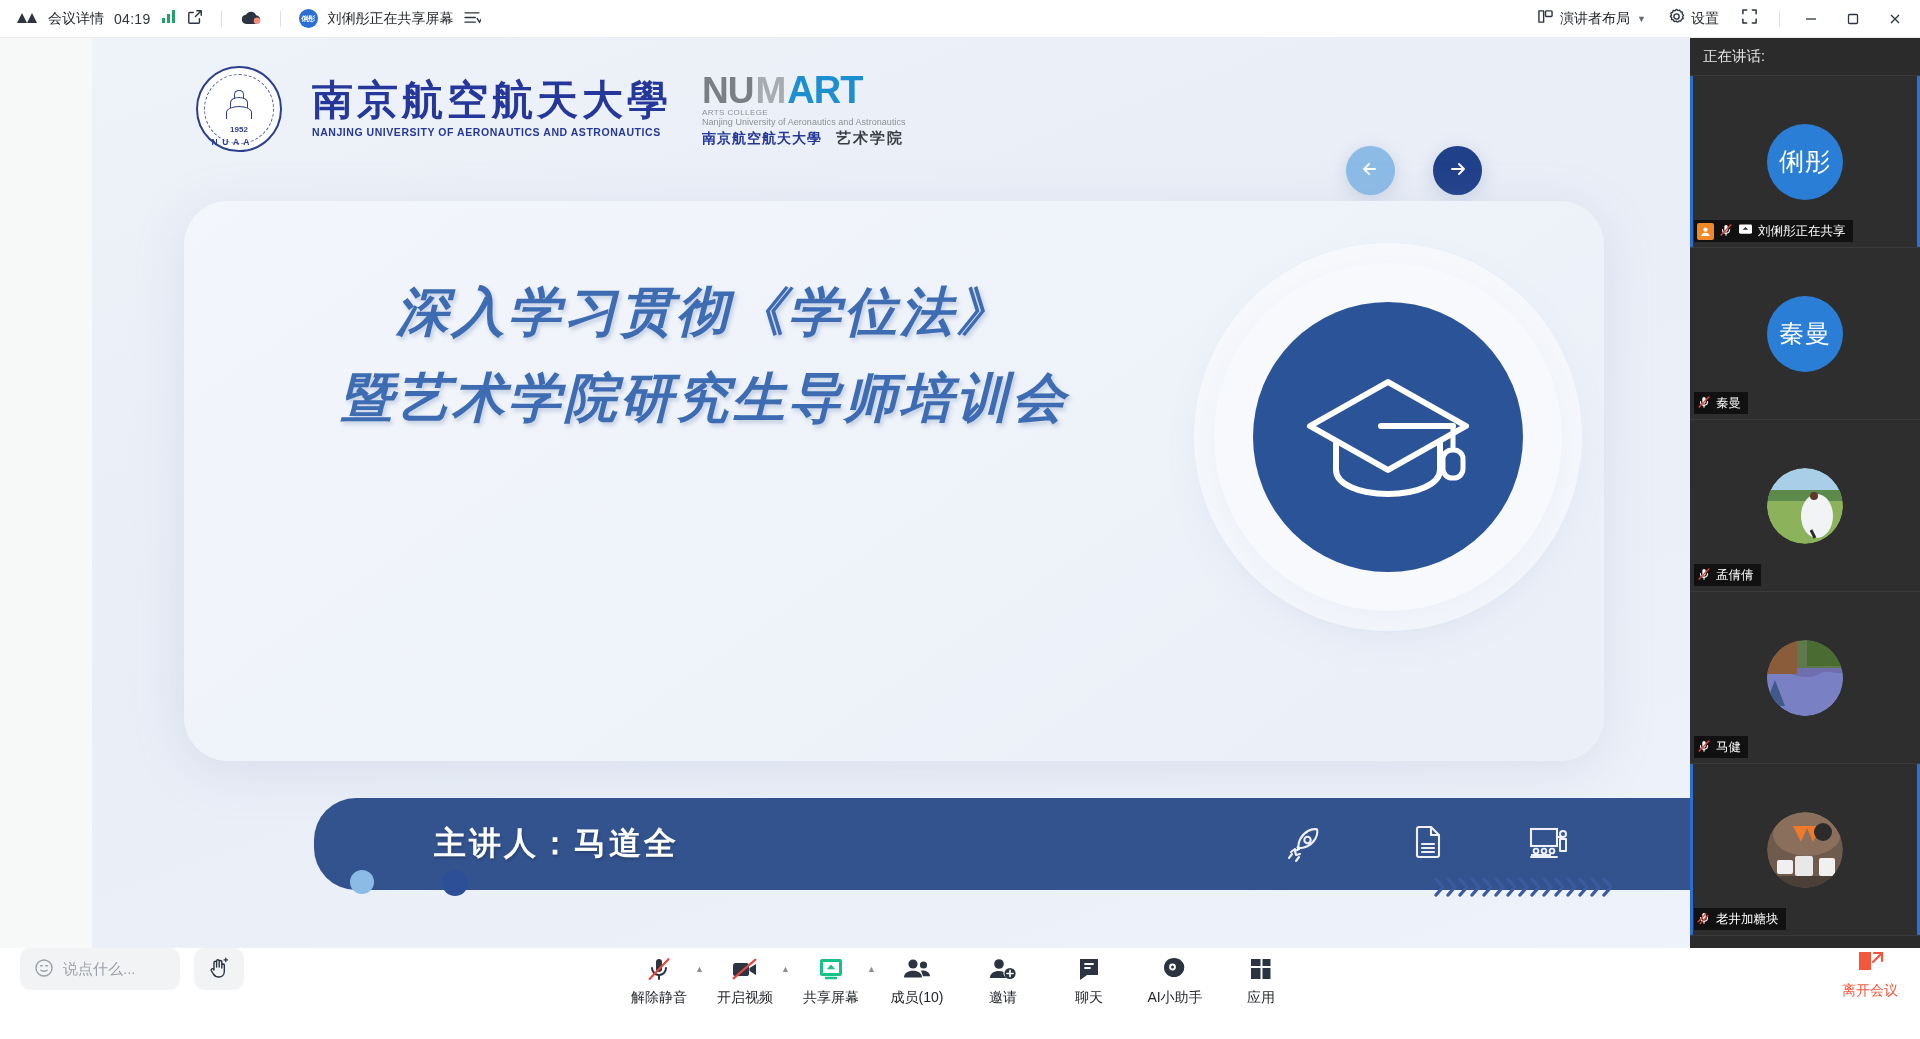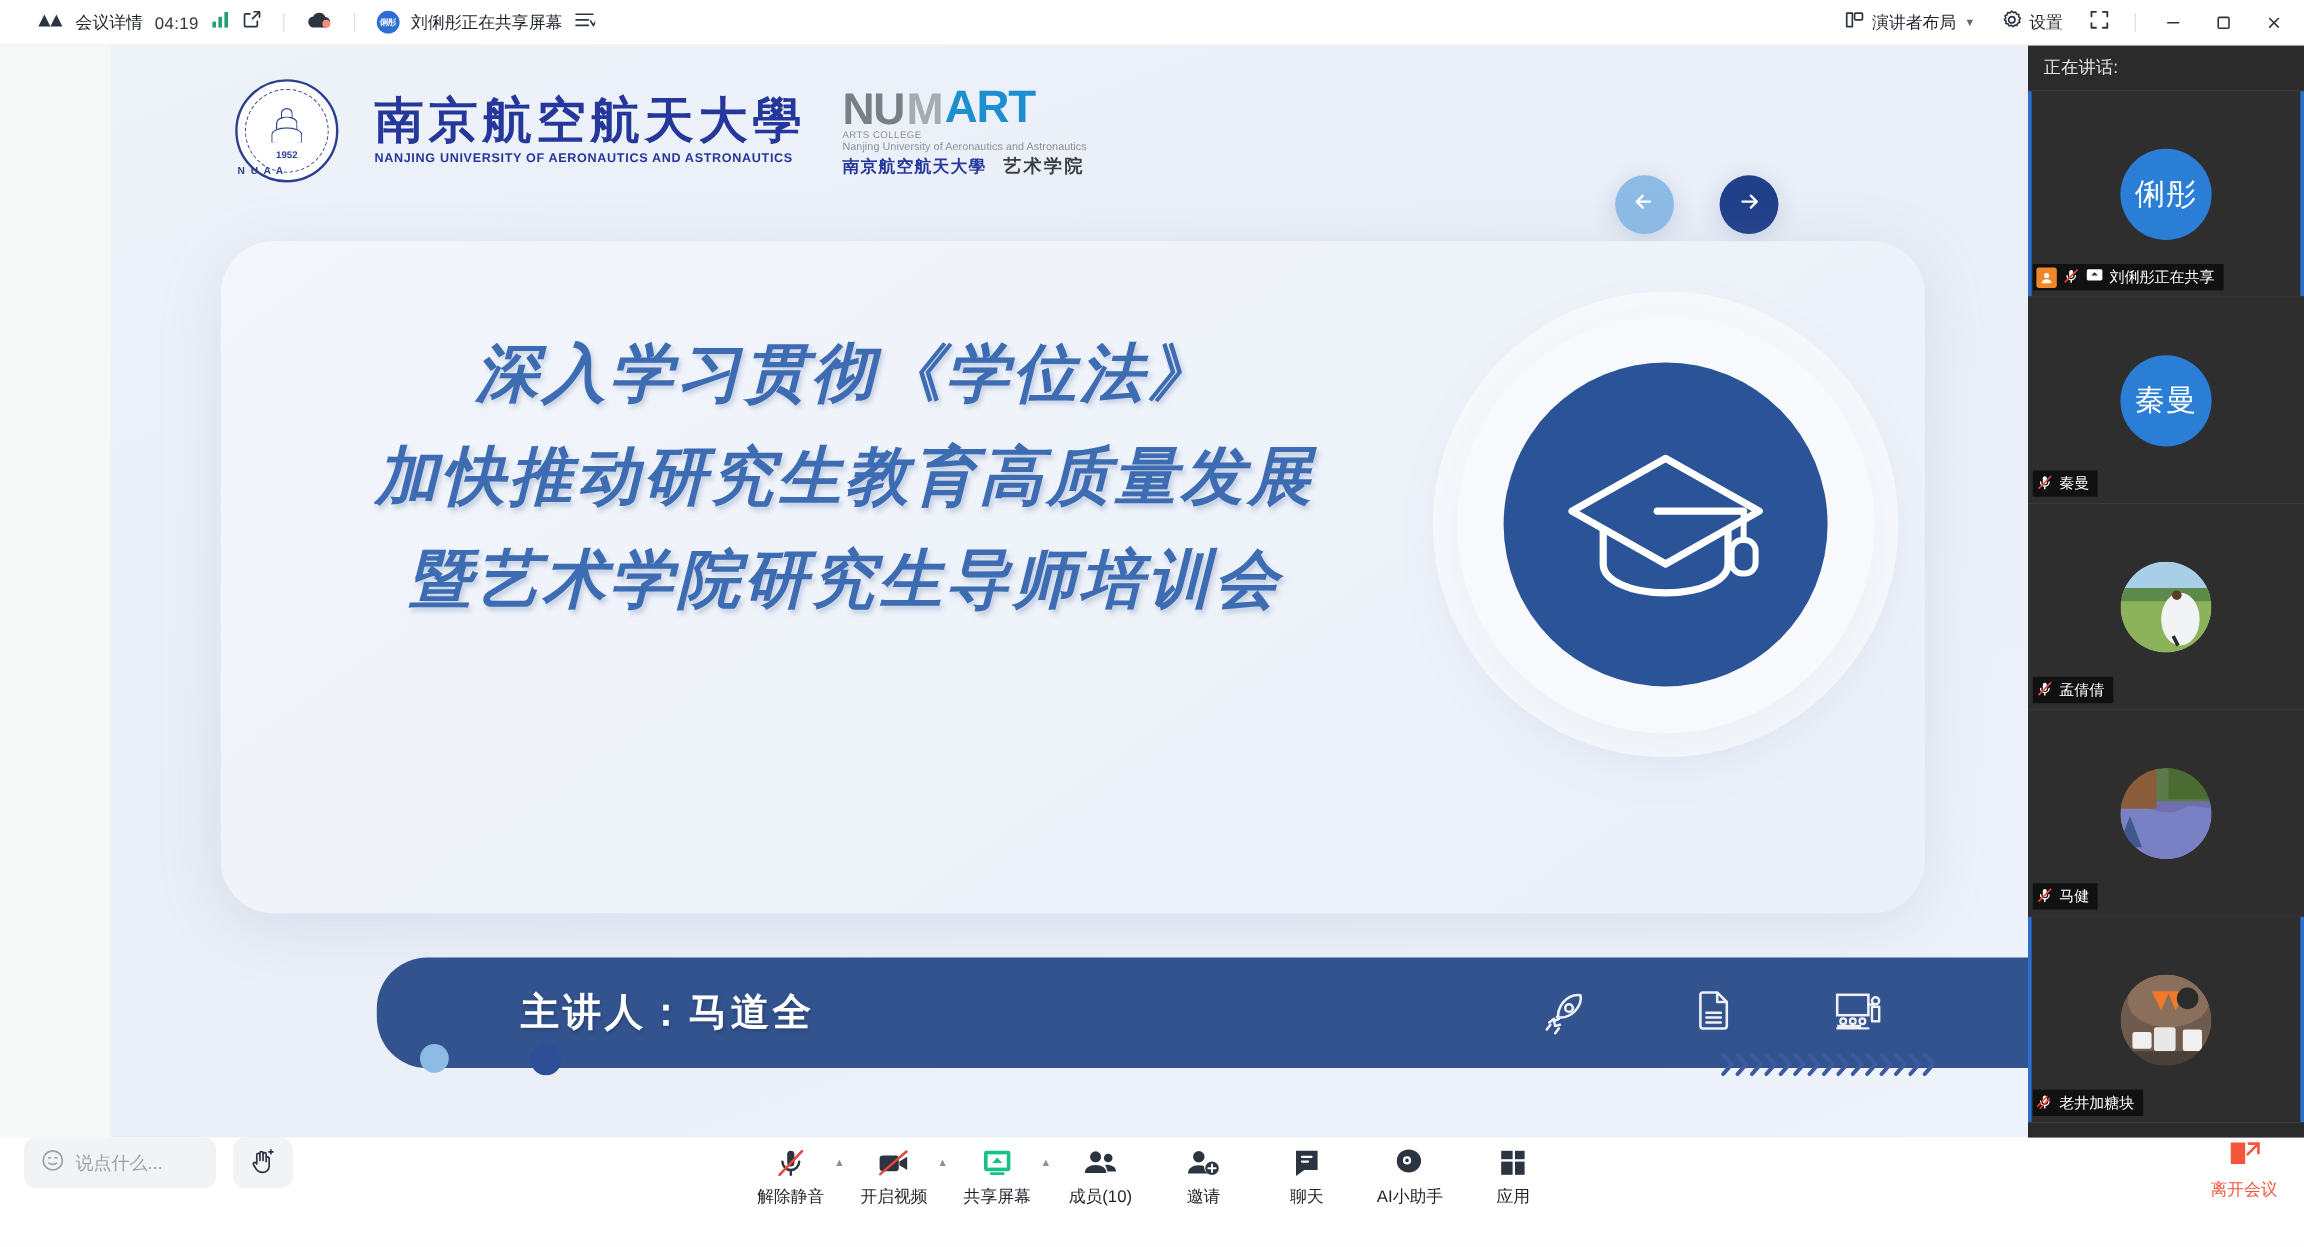--- a/index.html
+++ b/index.html
@@ -9,21 +9,21 @@
     background:#f5f5f5;
   }
   .app{ position:relative; width:1920px; height:1039px; background:#f5f5f5; }
 
   
   .topbar{
     position:absolute; left:0; top:0; width:1920px; height:38px;
     background:#ffffff; display:flex; align-items:center;
     border-bottom:1px solid #ececec;
   }
-  .tb-left{ display:flex; align-items:center; gap:10px; padding-left:31px; }
+  .tb-left{ display:flex; align-items:center; gap:10px; padding-left:16px; }
   .tb-right{ margin-left:auto; display:flex; align-items:center; gap:4px; padding-right:6px; }
   .tb-text{ font-size:14px; color:#1f2329; white-space:nowrap; }
   .tb-time{ font-size:14px; color:#30353d; letter-spacing:.3px; }
   .tb-sep{ width:1px; height:16px; background:#dcdee0; margin:0 8px; }
   .tb-btn{ display:flex; align-items:center; gap:6px; padding:4px 9px; border-radius:5px; cursor:pointer; }
   .tb-btn .lbl{ font-size:14px; color:#1f2329; }
   .winbtn{ width:38px; height:30px; display:flex; align-items:center; justify-content:center; cursor:pointer; border-radius:4px; }
   .shareav{
     width:19px;height:19px;border-radius:50%;background:#2b6ed4;color:#fff;
     font-size:7px;display:flex;align-items:center;justify-content:center;
@@ -58,21 +58,21 @@
   }
   .seal-tree i{
     position:absolute; left:50%; transform:translateX(-50%);
     border:1.5px solid #2b3f8f; border-bottom:none; border-radius:50% 50% 0 0;
   }
   .seal-year{
     position:absolute; bottom:16px; left:0; right:0; text-align:center;
     font-size:8px; color:#2b3f8f; font-weight:700;
   }
   .seal-nuaa{
-    position:absolute; bottom:3px; left:0; right:16px; 
+    position:absolute; bottom:3px; left:0; right:16px; text-align:center;
     font-size:8.5px; color:#2b3f8f; font-weight:700; letter-spacing:1.2px;
   }
   .nuaa-word{ display:flex; flex-direction:column; gap:5px; }
   .nuaa-cn{
     font-family:"DejaVu Serif","Liberation Serif",serif;
     font-size:41px; color:#25379a; font-weight:700; letter-spacing:4px;
     line-height:1;
   }
   .nuaa-en{
     font-size:10.5px; color:#25379a; font-weight:700; letter-spacing:.55px;
@@ -341,21 +341,20 @@
             <svg width="26" height="26" viewBox="0 0 26 26">
                 <path d="M7 13h12M14 8l5 5-5 5" fill="none" stroke="#fff" stroke-width="1.9" stroke-linecap="round" stroke-linejoin="round"></path>
               </svg>
           </span>
         </div>
       </div>
 
       <div class="card">
         <div class="slide-title">
           <div>深入学习贯彻《学位法》</div>
-          <div>加快推动研究生教育高质量发展</div>
           <div>暨艺术学院研究生导师培训会</div>
         </div>
         <div class="halo">
           <div class="capcircle">
             <span>
               <svg width="170" height="150" viewBox="0 0 170 150">
                 <path d="M85 22 L163 66 L85 110 L7 66 Z" fill="none" stroke="#fff" stroke-width="6" stroke-linejoin="round"></path>
                 <path d="M33 82 v28 c0 14 23 24 52 24 s52 -10 52 -24 V82" fill="none" stroke="#fff" stroke-width="6" stroke-linejoin="round" stroke-linecap="round"></path>
                 <path d="M78 66 H150" fill="none" stroke="#fff" stroke-width="6" stroke-linecap="round"></path>
                 <path d="M150 66 v24" fill="none" stroke="#fff" stroke-width="5"></path>

